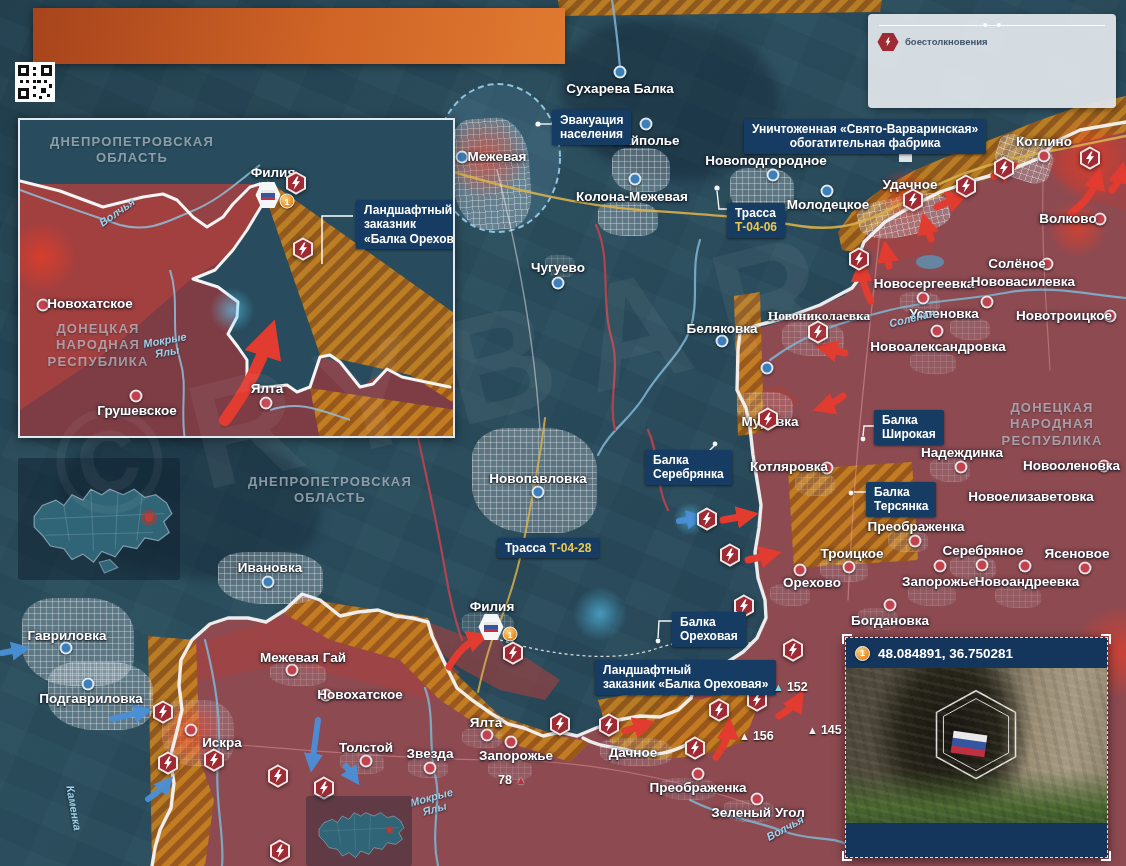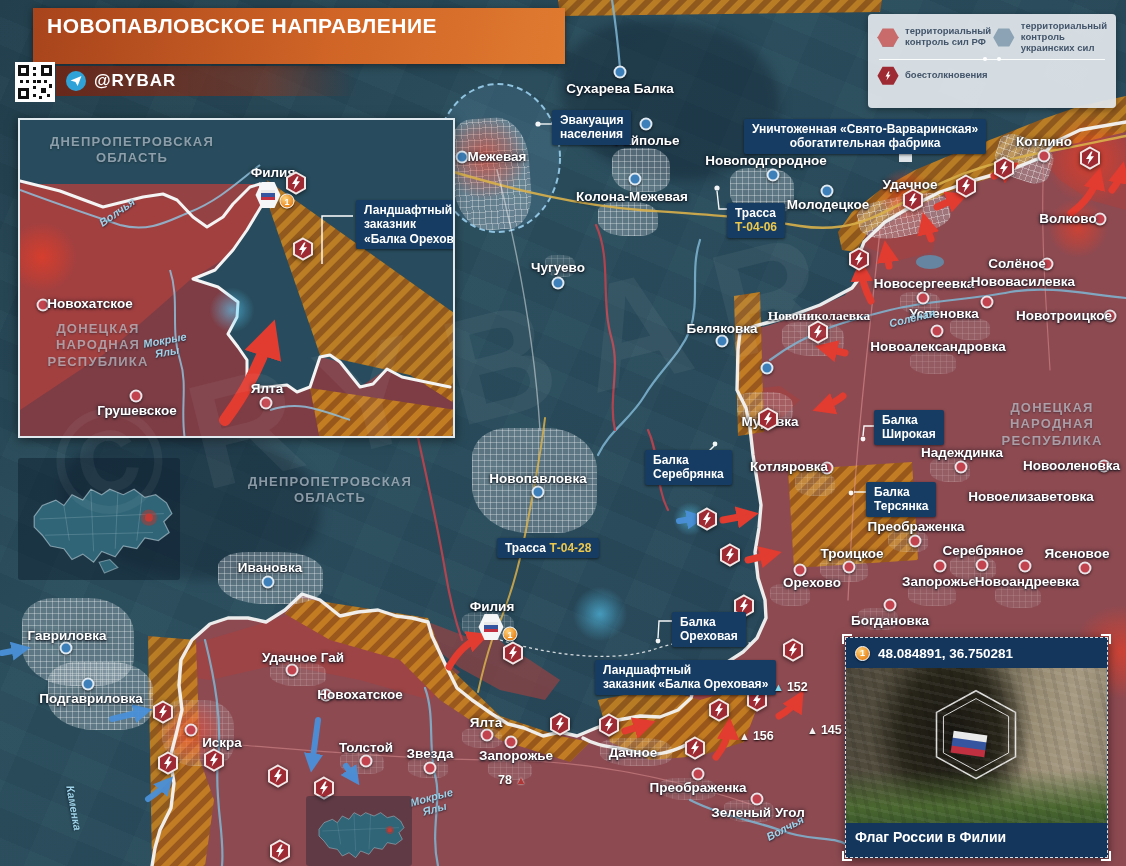--- a/index.html
+++ b/index.html
@@ -348,21 +348,21 @@
       <div class="city" style="left: 812px; top: 582px;">Орехово</div>
       <div class="pin red" style="left: 890px; top: 605px;"></div>
       <div class="city" style="left: 890px; top: 620px;">Богдановка</div>
       <div class="pin blue" style="left: 268px; top: 582px;"></div>
       <div class="city" style="left: 270px; top: 567px;">Ивановка</div>
       <div class="pin blue" style="left: 66px; top: 648px;"></div>
       <div class="city" style="left: 67px; top: 635px;">Гавриловка</div>
       <div class="pin blue" style="left: 88px; top: 684px;"></div>
       <div class="city" style="left: 91px; top: 698px;">Подгавриловка</div>
       <div class="pin red" style="left: 292px; top: 670px;"></div>
-      <div class="city" style="left: 303px; top: 657px;">Удачное Гай</div>
+      <div class="city" style="left: 303px; top: 657px;">Межевая Гай</div>
       <div class="pin red" style="left: 326px; top: 695px;"></div>
       <div class="city" style="left: 360px; top: 694px;">Новохатское</div>
       <div class="pin red" style="left: 191px; top: 730px;"></div>
       <div class="city" style="left: 222px; top: 742px;">Искра</div>
       <div class="pin red" style="left: 366px; top: 761px;"></div>
       <div class="city" style="left: 366px; top: 747px;">Толстой</div>
       <div class="pin red" style="left: 430px; top: 768px;"></div>
       <div class="city" style="left: 430px; top: 753px;">Звезда</div>
       <div class="pin red" style="left: 487px; top: 735px;"></div>
       <div class="city" style="left: 486px; top: 722px;">Ялта</div>
@@ -671,29 +671,25 @@
           <polygon points="131,23 171,45 171,90 131,112 91,90 91,45" stroke-width="1.6"></polygon>
           <polygon points="131,31 164,49 164,86 131,104 98,86 98,49" stroke-width="1"></polygon>
         </g>
       </svg>
       <div class="photoflag">
         <i style="background:#e9e9e9"></i>
           <i style="background:#3555a0"></i>
           <i style="background:#c03040"></i>
       </div>
     </div>
-    <div class="bar bot">
-      <span>Флаг России в Филии</span>
-    </div>
   </div>
 
   <div id="wm" class="abs">©RYBAR</div>
 
   <div id="hdr" class="abs">
-    <div class="t">НОВОПАВЛОВСКОЕ НАПРАВЛЕНИЕ</div>
   </div>
   <div id="qr" class="abs">
     <svg width="34" height="34" viewBox="0 0 21 21" shape-rendering="crispEdges">
       <rect width="21" height="21" fill="#fff"></rect>
       <g fill="#111">
         <rect x="0" y="0" width="7" height="7"></rect>
           <rect x="14" y="0" width="7" height="7"></rect>
           <rect x="0" y="14" width="7" height="7"></rect>
         <rect x="2" y="2" width="3" height="3" fill="#fff"></rect>
           <rect x="16" y="2" width="3" height="3" fill="#fff"></rect>
@@ -707,41 +703,22 @@
         <rect x="9" y="13" width="2" height="2"></rect>
           <rect x="14" y="14" width="3" height="3"></rect>
           <rect x="9" y="18" width="2" height="2"></rect>
         <rect x="18" y="18" width="2" height="2"></rect>
           <rect x="13" y="19" width="2" height="2"></rect>
           <rect x="1" y="9" width="2" height="2"></rect>
         <rect x="5" y="9" width="2" height="2"></rect>
       </g>
     </svg>
   </div>
-  <div id="chanbar" class="abs">
-    <span class="tg">
-      <svg width="12" height="12" viewBox="0 0 22 22">
-          <polygon points="1,10 21,2 14,20 10,13" fill="#fff"></polygon>
-          <polygon points="10,13 14,20 11,14.5" fill="#cfe6f2"></polygon>
-        </svg>
-    </span>
-    <span class="nm">@RYBAR</span>
-  </div>
 
   <div id="legend" class="abs">
-    <div class="lgrow">
-      <div class="lgcol" style="width:118px">
-        <span class="hex red"></span>
-        <span class="txt">территориальный контроль сил РФ</span>
-      </div>
-      <div class="lgcol" style="flex:1">
-        <span class="hex blue"></span>
-        <span class="txt">территориальный контроль украинских сил</span>
-      </div>
-    </div>
     <div class="lscale"></div>
     <div class="lgrow" style="margin-bottom:0">
       <div class="lgcol">
         <span class="hex clashsw">
           <svg width="12" height="12" viewBox="0 0 24 24">
               <polygon points="13,3 7,13 11,13 9,21 17,9.5 12.8,9.5 15,3" fill="#fff"></polygon>
             </svg>
         </span>
         <span class="txt">боестолкновения</span>
       </div>

